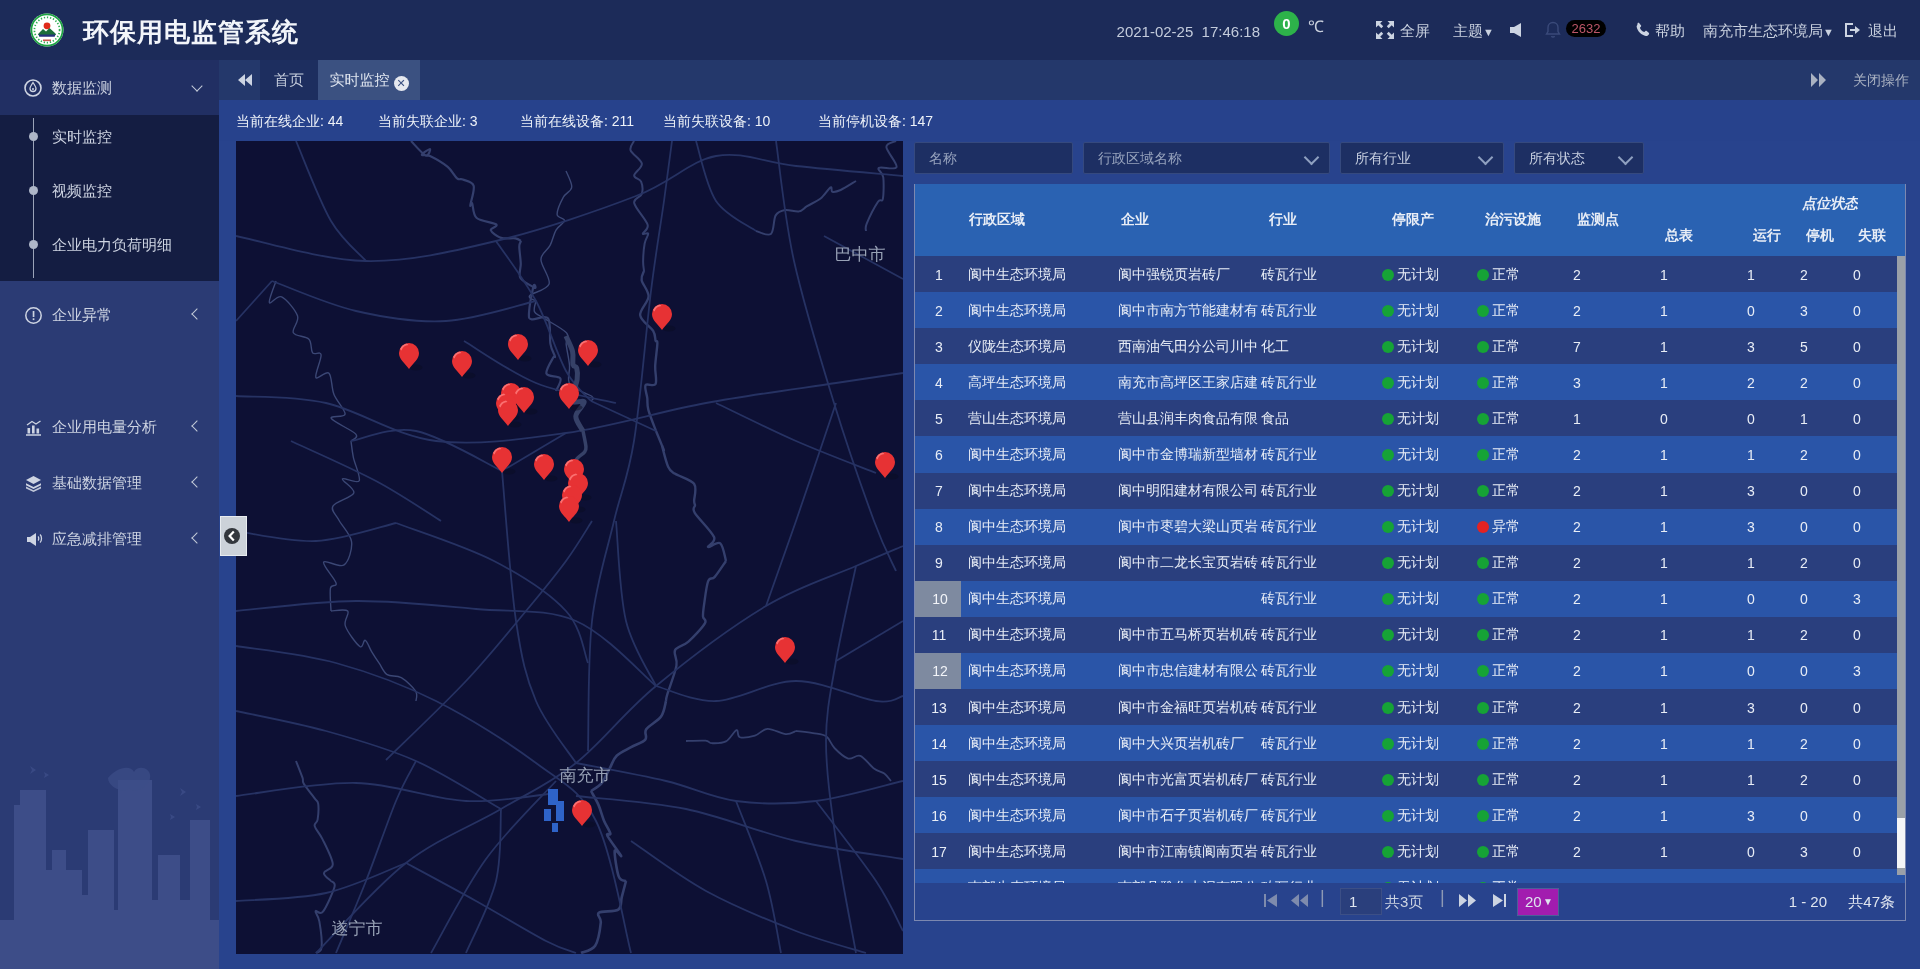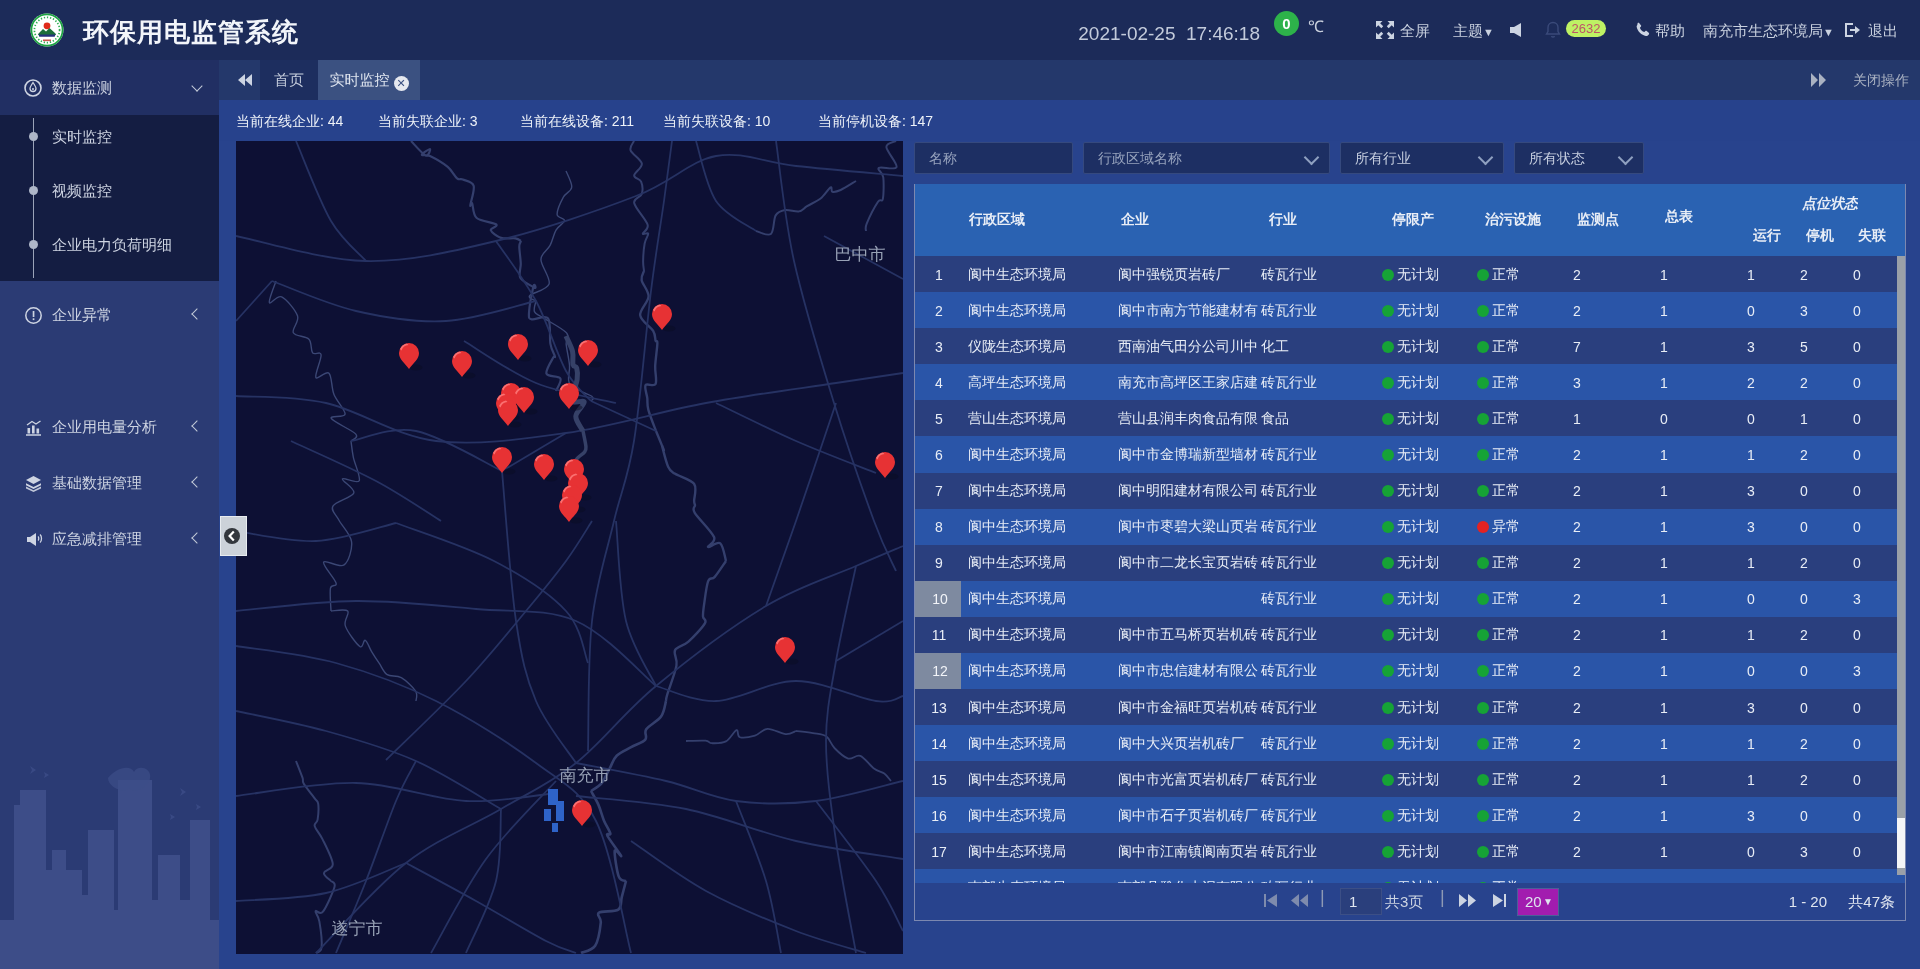--- a/index.html
+++ b/index.html
@@ -2,21 +2,21 @@
 <html><head>
 <meta charset="utf-8">
 <style>
 html,body{margin:0;padding:0;background:#28438d;}
 body{width:1920px;height:969px;position:relative;overflow:hidden;
   font-family:"Liberation Sans",sans-serif;-webkit-font-smoothing:antialiased;}
 .abs{position:absolute;}
 
 #hdr{left:0;top:0;width:1920px;height:60px;background:#1c2b59;}
 #hdr .title{left:83px;top:15px;font-size:26px;font-weight:bold;color:#f2f5fa;letter-spacing:1px;}
-#hdr .dt{right:660px;top:23px;font-size:19px;color:#c3cbdb;}
+#hdr .dt{right:660px;top:23px;font-size:15px;color:#c3cbdb;}
 #tempbadge{left:1274px;top:11px;width:25px;height:25px;border-radius:50%;background:#2db24a;color:#fff;font-size:15px;font-weight:bold;line-height:25px;text-align:center;}
 #hdr .celsius{left:1308px;top:15px;font-size:16px;color:#c8cfdc;}
 .hitem{top:22px;font-size:15px;color:#c9d1df;}
 
 #sidebar{left:0;top:60px;width:219px;height:909px;background:#2b3b74;overflow:hidden;}
 #m1{left:0;top:0;width:219px;height:55px;background:#212f63;}
 #submenu{left:0;top:55px;width:219px;height:166px;background:#141d42;}
 .mitem{left:0;width:219px;height:56px;}
 .mtext{position:absolute;left:52px;top:50%;transform:translateY(-50%);font-size:15px;color:#ced4e2;}
 .marrow{position:absolute;left:193px;top:50%;width:7px;height:7px;margin-top:-5px;border-left:1.5px solid #c3cad8;border-bottom:1.5px solid #c3cad8;transform:rotate(45deg);}
@@ -72,21 +72,21 @@
   </svg>
   <span class="abs hitem" style="left:1400px;">全屏</span>
   <span class="abs hitem" style="left:1453px;">主题<span style="font-size:11px">▼</span></span>
   <svg class="abs" style="left:1508px;top:23px" width="14" height="14" viewBox="0 0 14 14" fill="#ccd4e2">
       <path d="M13 0 6 4H2v6h4l7 4z"></path>
     </svg>
   <svg class="abs" style="left:1545px;top:21px" width="16" height="17" viewBox="0 0 16 17" fill="none" stroke="#3a4a7a" stroke-width="1.4">
       <path d="M8 1.5c3 0 5 2.3 5 5v4l1.5 2.5H1.5L3 10.5v-4c0-2.7 2-5 5-5z"></path>
       <path d="M6.5 15a1.6 1.6 0 0 0 3 0"></path>
     </svg>
-  <span class="abs" style="left:1566px;top:20px;width:40px;height:17px;border-radius:9px;background:#bef264;color:#bd5668;font-size:13px;text-align:center;line-height:17px;">2632</span>
+  <span class="abs" style="left:1566px;top:20px;width:40px;height:17px;border-radius:9px;background:#000000;color:#bd5668;font-size:13px;text-align:center;line-height:17px;">2632</span>
   <svg class="abs" style="left:1634px;top:22px" width="16" height="16" viewBox="0 0 16 16" fill="#ccd4e2">
       <path d="M3.6 1.2c.5-.5 1.3-.4 1.7.1l1.6 2c.4.4.3 1.1-.1 1.5l-.9.9c.3 1 .9 1.9 1.7 2.7.8.8 1.7 1.4 2.7 1.7l.9-.9c.4-.4 1.1-.5 1.5-.1l2 1.6c.5.4.6 1.2.1 1.7l-1 1c-.5.5-1.3.8-2 .6-2.1-.4-4.2-1.5-5.9-3.2C4.2 9.1 3.1 7 2.7 4.9c-.2-.7.1-1.5.6-2z"></path>
     </svg>
   <span class="abs hitem" style="left:1655px;">帮助</span>
   <span class="abs hitem" style="left:1703px;">南充市生态环境局<span style="font-size:11px">▼</span></span>
   <svg class="abs" style="left:1845px;top:22px" width="17" height="16" viewBox="0 0 17 16" fill="#ccd4e2">
       <path d="M0 1h8v2H2v10h6v2H0zM10 4l5 4-5 4V9H5V7h5z"></path>
     </svg>
   <span class="abs hitem" style="left:1868px;">退出</span>
 </div>
@@ -372,21 +372,21 @@
 <div class="abs fbox" style="left:1514px;width:130px;"><span class="ph" style="color:#c6cedf">所有状态</span><span class="chev"></span></div>
 
 <div id="tablebox" class="abs"></div>
 <div id="thead" class="abs">
   <span class="cell cc" style="left:82px;top:36px;">行政区域</span>
   <span class="cell cc" style="left:220px;top:36px;">企业</span>
   <span class="cell cc" style="left:368px;top:36px;">行业</span>
   <span class="cell cc" style="left:498px;top:36px;">停限产</span>
   <span class="cell cc" style="left:598px;top:36px;">治污设施</span>
   <span class="cell cc" style="left:683px;top:36px;">监测点</span>
-  <span class="cell cc" style="left:764px;top:33px;">总表</span>
+  <span class="cell cc" style="left:764px;top:52px;">总表</span>
   <span class="cell cc" style="left:915px;top:20px;font-style:italic;">点位状态</span>
   <span class="cell cc" style="left:852px;top:52px;">运行</span>
   <span class="cell cc" style="left:905px;top:52px;">停机</span>
   <span class="cell cc" style="left:957px;top:52px;text-align:center;">失联</span>
 </div>
 <div id="tbody" class="abs">
     <div class="row odd" style="top:0.0px">
       <span class="cell cc" style="left:24px">1</span>
       <span class="cell" style="left:53px">阆中生态环境局</span>
       <span class="cell" style="left:203px;max-width:141px;">阆中强锐页岩砖厂</span>

